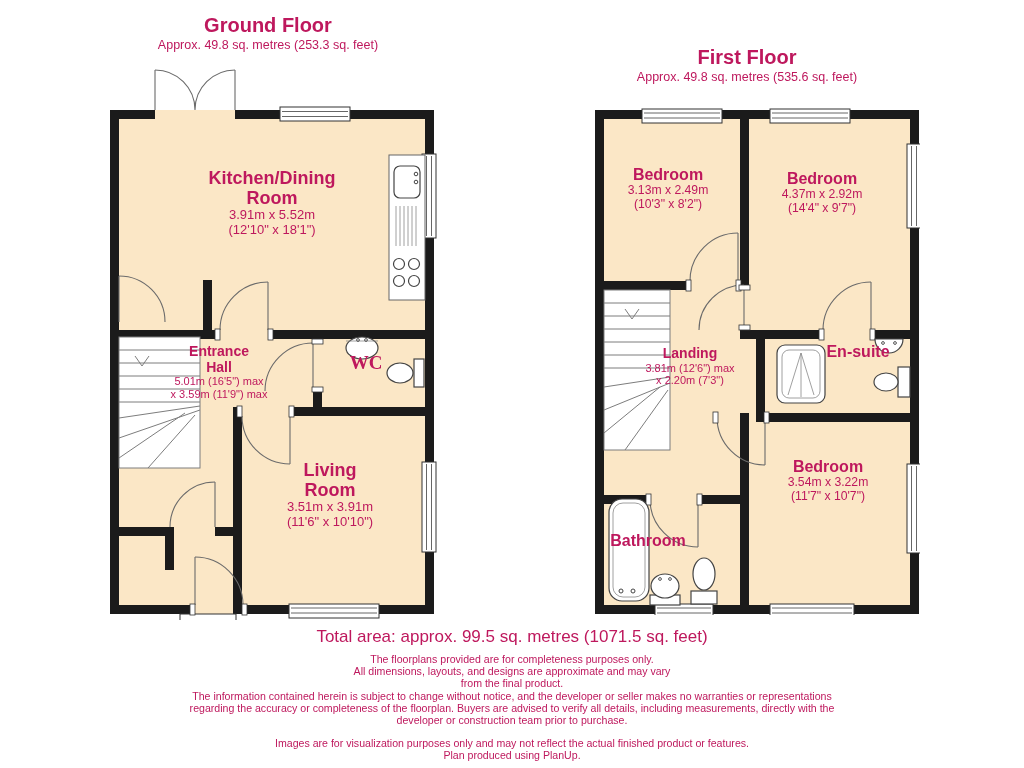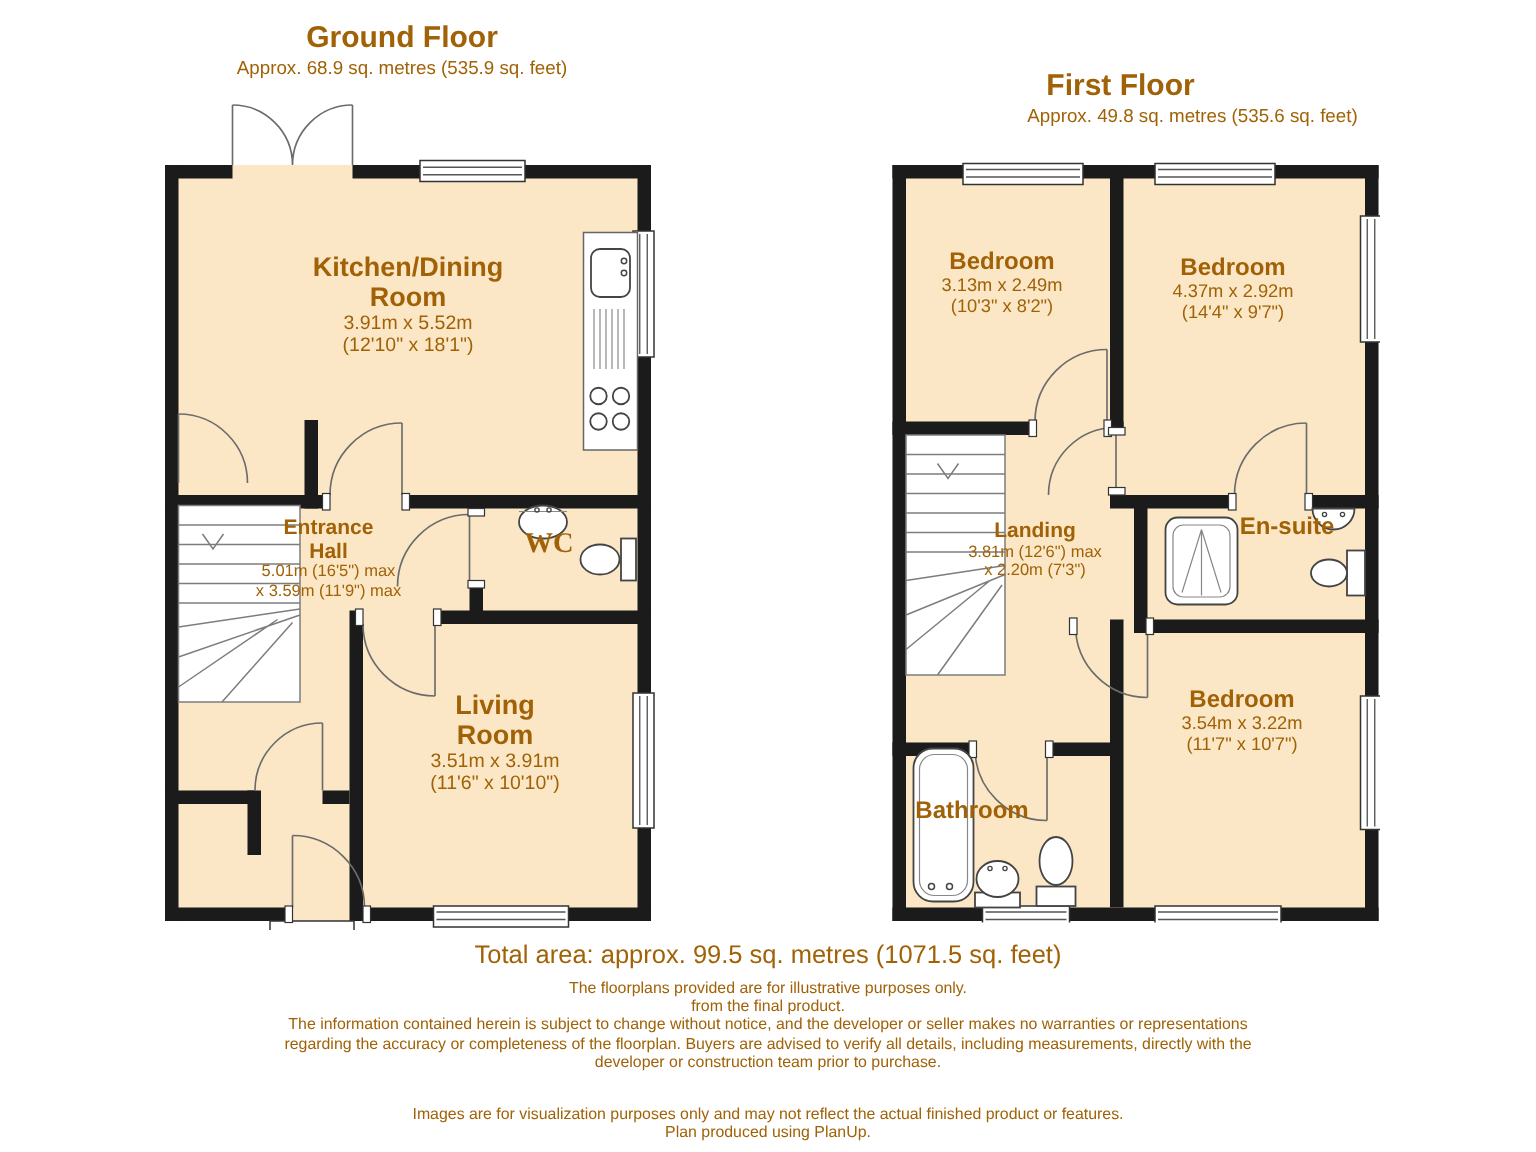--- a/index.html
+++ b/index.html
@@ -1,17 +1,17 @@
 <!DOCTYPE html>
 <html><head>
 <meta charset="utf-8">
 <style>
   html,body{margin:0;padding:0;background:#fff;}
   #page{position:relative;width:1024px;height:768px;background:#fff;overflow:hidden;
-        font-family:"Liberation Sans", sans-serif;color:#a16207;}
+        font-family:"Liberation Sans", sans-serif;color:#be185d;}
   .abs{position:absolute;}
   .ctr{transform:translateX(-50%);text-align:center;white-space:nowrap;}
   .plan-title{font-size:20px;font-weight:bold;}
   .plan-sub{font-size:12.5px;}
   .room-label{line-height:1.12;}
   .rname-lg{font-size:18px;font-weight:bold;}
   .rname-md{font-size:16px;font-weight:bold;}
   .rname-sm{font-size:14px;font-weight:bold;}
   .rname-xl{font-size:19px;font-weight:bold;font-family:Liberation Serif, serif;}
   .rdim-md{font-size:13px;}
@@ -29,23 +29,23 @@
   svg .stair{stroke:#7d7d7d;stroke-width:1;fill:#fff;}
   svg .stairln{stroke:#7d7d7d;stroke-width:1;fill:none;}
   svg .jamb{fill:#fff;stroke:#333;stroke-width:0.8;}
 </style>
 </head>
 <body>
 
 <div id="page">
 
   <div class="abs ctr plan-title" style="left:268px;top:14px;">Ground Floor</div>
-  <div class="abs ctr plan-sub" style="left:268px;top:38px;">Approx. 68.9 sq. metres (535.9 sq. feet)</div>
+  <div class="abs ctr plan-sub" style="left:268px;top:38px;">Approx. 49.8 sq. metres (253.3 sq. feet)</div>
   <div class="abs ctr plan-title" style="left:747px;top:46px;">First Floor</div>
-  <div class="abs ctr plan-sub" style="left:747px;top:70px;margin-left:48px;">Approx. 49.8 sq. metres (535.6 sq. feet)</div>
+  <div class="abs ctr plan-sub" style="left:747px;top:70px;">Approx. 49.8 sq. metres (535.6 sq. feet)</div>
 
   <svg class="abs" style="left:100px;top:60px;" width="345" height="560" viewBox="0 0 345 560">
     <rect x="10" y="50" width="324" height="504" fill="#FBE7C6"></rect>
 
     <g>
       <rect class="wall" x="10" y="50" width="45" height="9"></rect>
       <rect class="wall" x="135" y="50" width="50" height="9"></rect>
       <rect class="wall" x="245" y="50" width="89" height="9"></rect>
       <rect class="wall" x="325" y="50" width="9" height="47"></rect>
       <rect class="wall" x="325" y="175" width="9" height="230"></rect>
@@ -283,21 +283,22 @@
   <div class="abs ctr room-label rname-md" style="left:858px;top:343px;">En-suite</div>
   <div class="abs ctr room-label" style="left:828px;top:458px;">
     <div class="rname-md">Bedroom</div>
     <div class="rdim-sm">3.54m x 3.22m</div>
     <div class="rdim-sm">(11'7" x 10'7")</div>
   </div>
   <div class="abs ctr room-label rname-md" style="left:648px;top:532px;">Bathroom</div>
 
   <div class="abs ctr total-area" style="left:512px;top:627px;">Total area: approx. 99.5 sq. metres (1071.5 sq. feet)</div>
   <div class="abs ctr disc" style="left:512px;top:653px;">
-    <div>The floorplans provided are for illustrative purposes only.</div>
+    <div>The floorplans provided are for completeness purposes only.</div>
+    <div>All dimensions, layouts, and designs are approximate and may vary</div>
     <div>from the final product.</div>
     <div>The information contained herein is subject to change without notice, and the developer or seller makes no warranties or representations</div>
     <div>regarding the accuracy or completeness of the floorplan. Buyers are advised to verify all details, including measurements, directly with the</div>
     <div>developer or construction team prior to purchase.</div>
   </div>
   <div class="abs ctr disc" style="left:512px;top:737px;">Images are for visualization purposes only and may not reflect the actual finished product or features.</div>
   <div class="abs ctr disc" style="left:512px;top:749px;">Plan produced using PlanUp.</div>
 
 </div>
 

